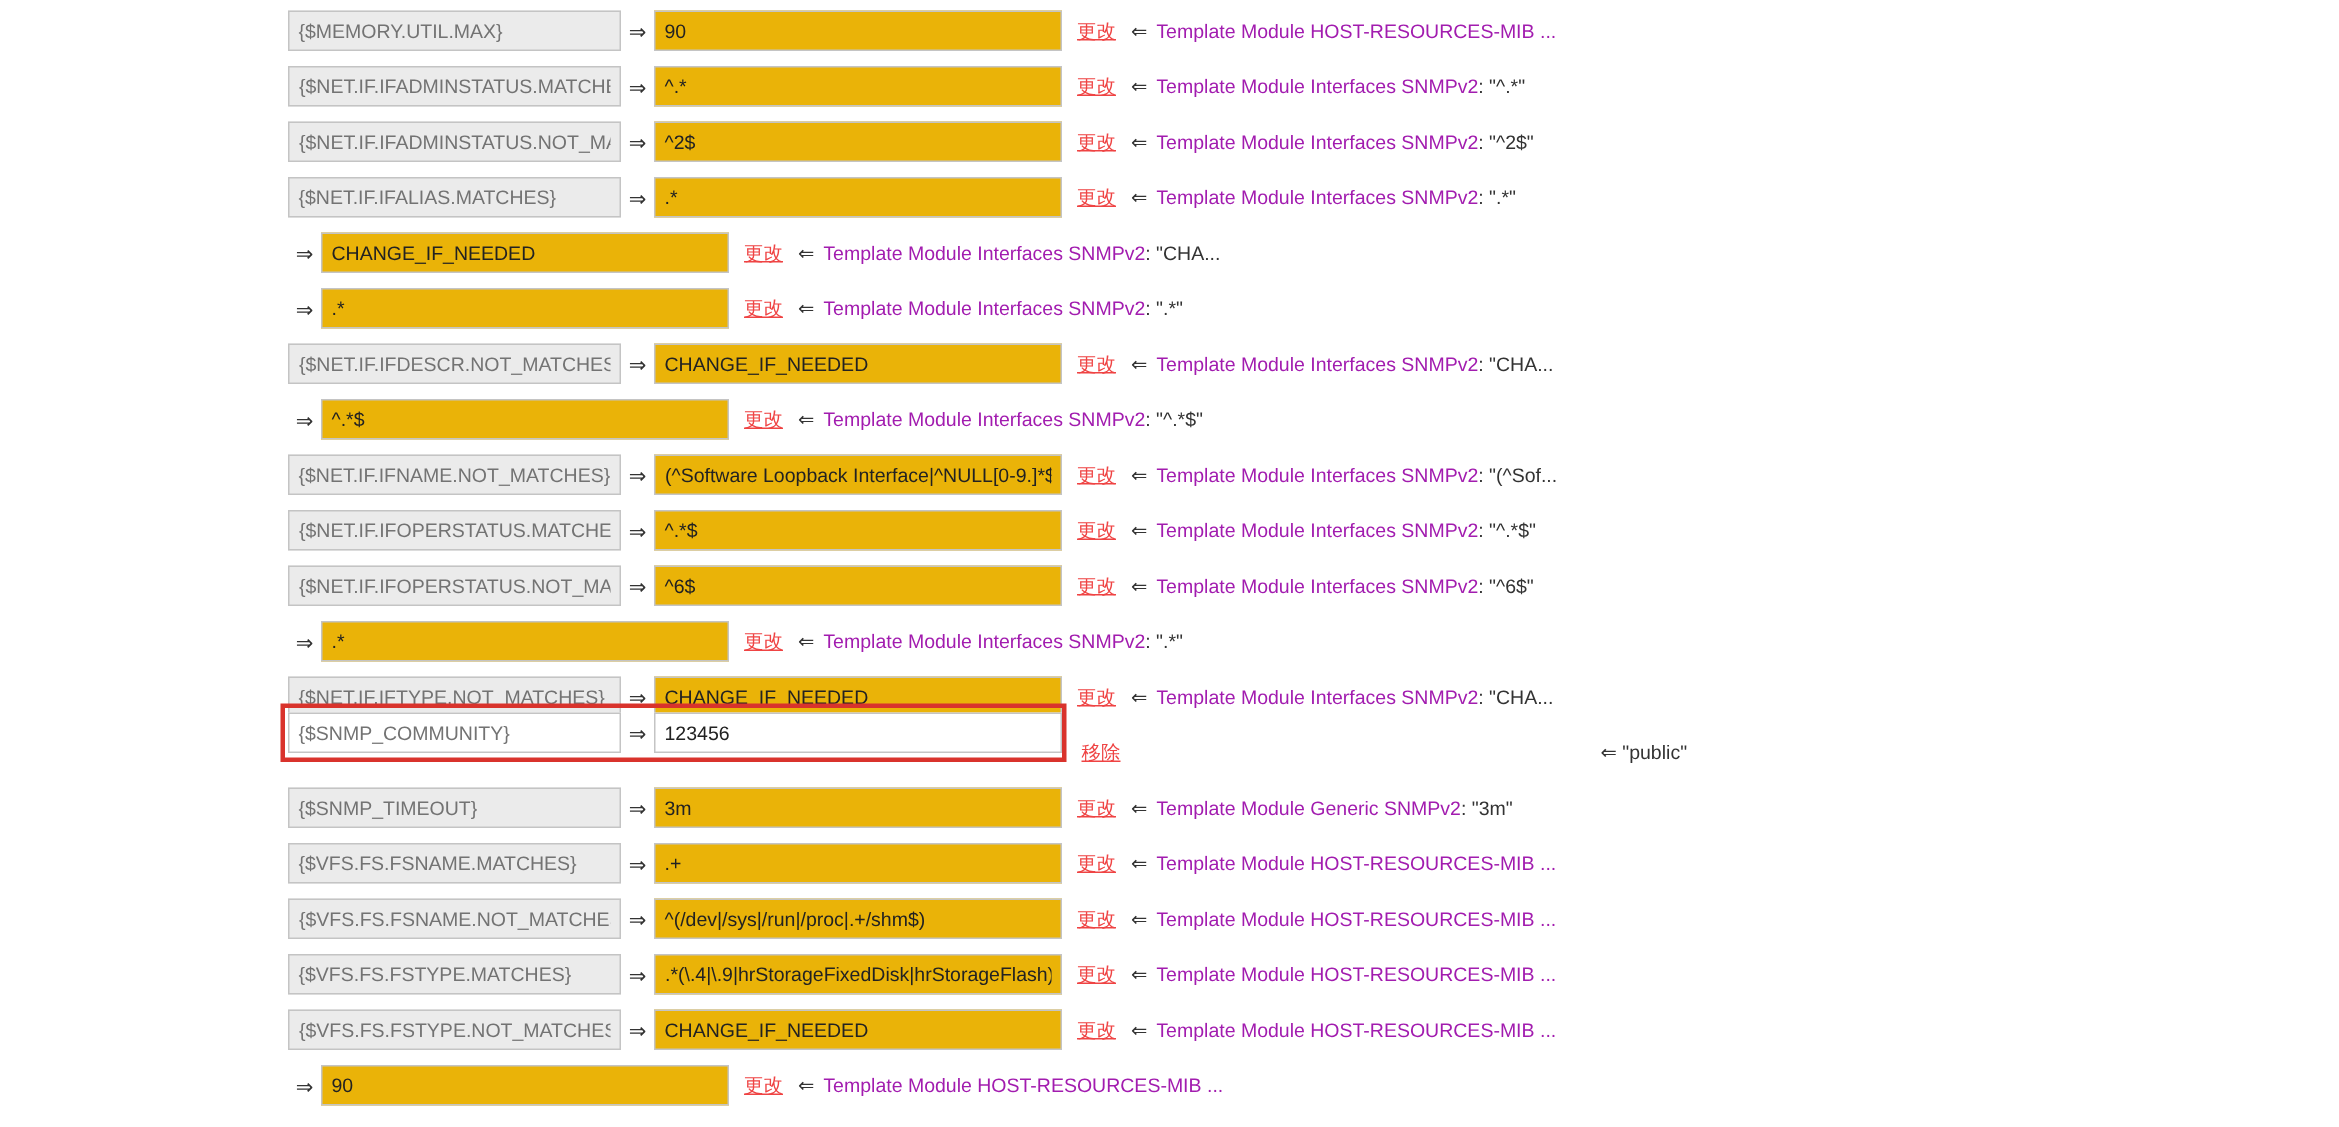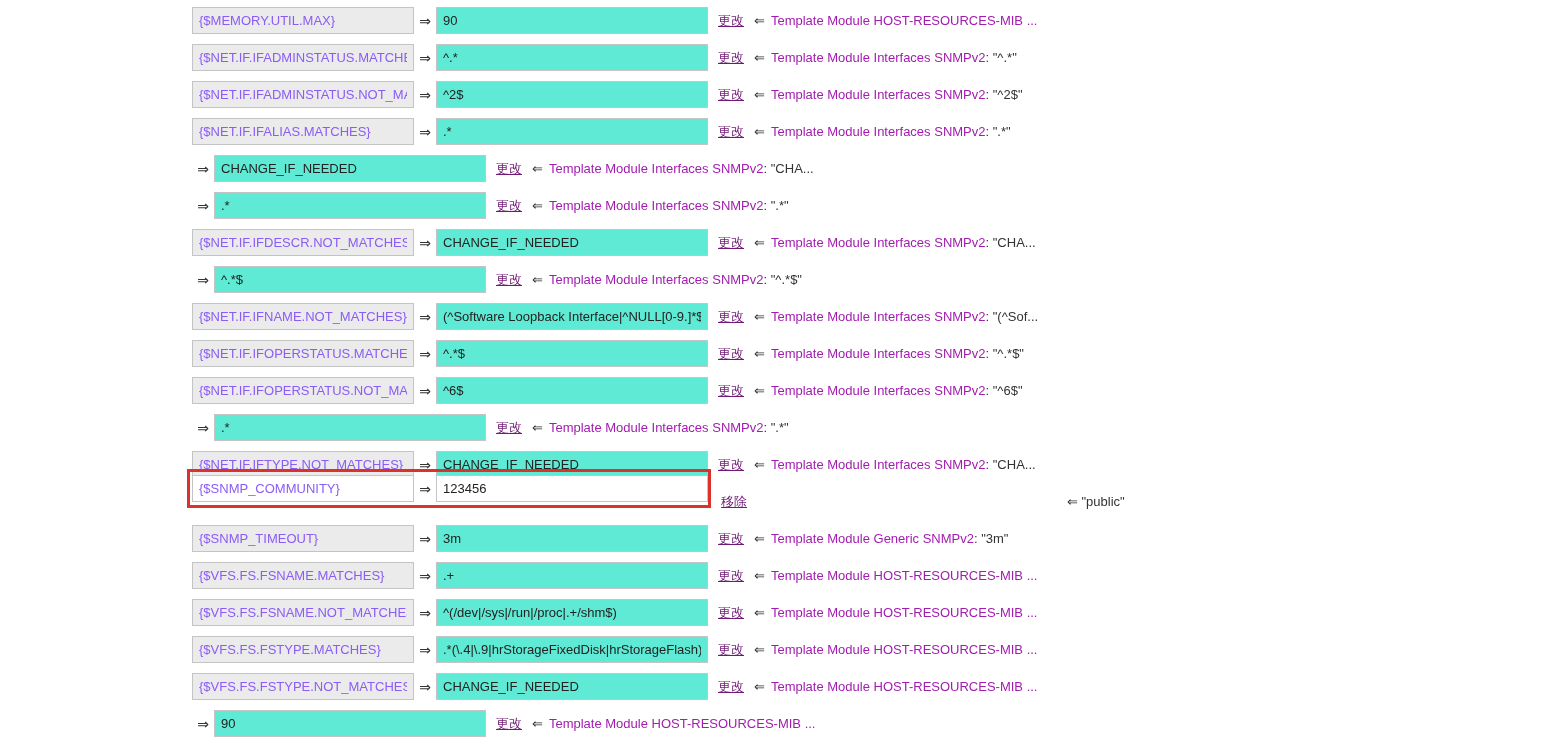--- a/index.html
+++ b/index.html
@@ -16,48 +16,48 @@
       align-items: center;
       margin-bottom: 8px;
       height: 29px;
     }
     .macro-name {
       width: 222px;
       height: 27px;
       padding: 4px 6px;
       border: 1px solid #c4c4c4;
       background: #ebebeb;
-      color: #8b5cf6;
+      color: #737373;
       font-size: 13px;
       overflow: hidden;
       white-space: nowrap;
     }
     .arrow {
       width: 22px;
       text-align: center;
       color: #333;
       font-size: 14px;
     }
     .macro-value {
       width: 272px;
       height: 27px;
       padding: 4px 6px;
       border: 1px solid #c4c4c4;
-      background: #5eead4;
+      background: #eab308;
       color: #222;
       font-size: 13px;
       overflow: hidden;
       white-space: nowrap;
     }
     .macro-value.editable, .macro-name.editable {
       background: #fff;
     }
     .gap { width: 10px; }
     .action {
-      color: #701a75;
+      color: #ef4444;
       text-decoration: underline;
       cursor: pointer;
       font-size: 13px;
       margin-right: 4px;
       white-space: nowrap;
     }
     .larrow {
       color: #333;
       margin: 0 6px;
     }

